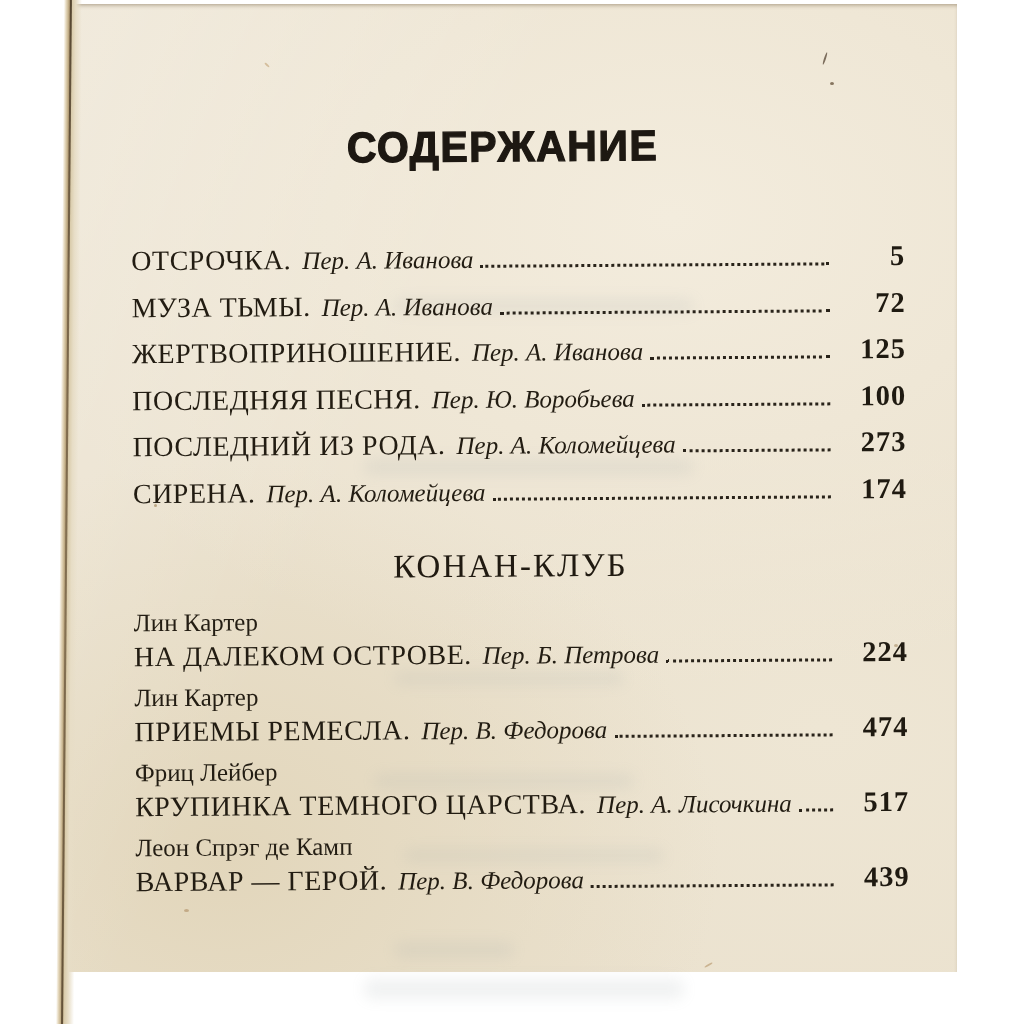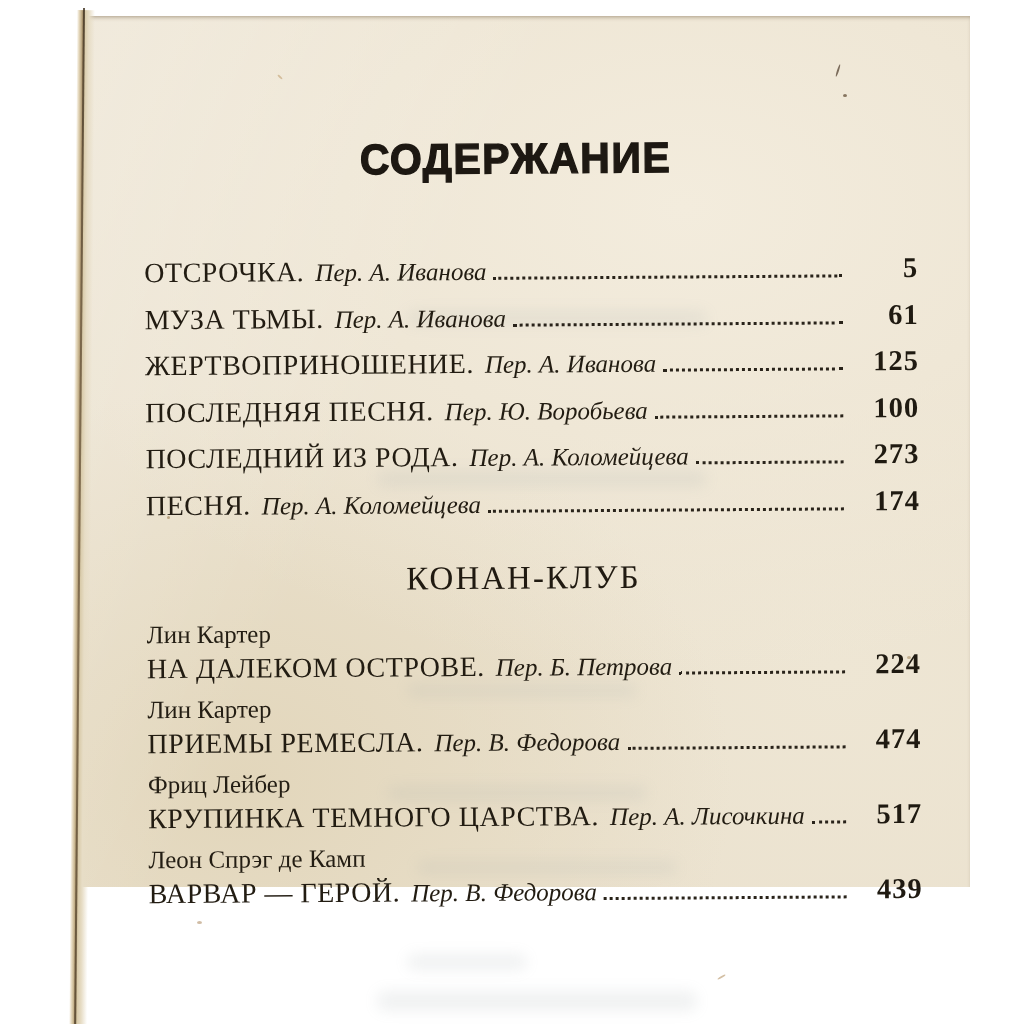--- a/index.html
+++ b/index.html
@@ -4,29 +4,28 @@
 <style>
   html,body{margin:0;padding:0;}
   body{
     width:1024px;height:1024px;overflow:hidden;
     background:#ffffff;
     font-family:"Liberation Serif", serif;
     position:relative;
   }
   
   .page{
-    position:absolute;left:64px;top:16px;width:893px;height:871px;
+    position:absolute;left:64px;top:4px;width:893px;height:968px;
     background:
       linear-gradient(115deg, rgba(255,255,255,.28) 0%, rgba(255,255,255,0) 38%),
       radial-gradient(1100px 760px at 68% 22%, #f3ecdd 0%, rgba(243,236,221,0) 62%),
       radial-gradient(900px 720px at 18% 88%, #e2d6bb 0%, rgba(226,214,187,0) 55%),
       radial-gradient(700px 500px at 85% 75%, #eee6d4 0%, rgba(238,230,212,0) 60%),
       #ebe2cf;
     box-shadow: inset 0 3px 4px -2px rgba(110,90,60,.55);
-    margin-left: 13px;
   }
   
   .page-edge{
     position:absolute;left:0;top:-6px;width:18px;height:1036px;
     background:linear-gradient(90deg,
       #ffffff 0px, #e8dcc3 2px, #cdbb96 4px, #a8906a 6px,
       #d9cbaa 8px, #e7ddc6 12px, rgba(231,221,198,0) 18px);
     transform:rotate(.45deg);
     transform-origin:top left;
   }
@@ -118,21 +117,21 @@
         <span class="t">ОТСРОЧКА.</span>
         <span class="tr">Пер. А. Иванова</span>
         <span class="dots"></span>
         <span class="num">5</span>
       </div>
 
       <div class="row">
         <span class="t">МУЗА ТЬМЫ.</span>
         <span class="tr">Пер. А. Иванова</span>
         <span class="dots"></span>
-        <span class="num">61</span>
+        <span class="num">72</span>
       </div>
 
       <div class="row">
         <span class="t">ЖЕРТВОПРИНОШЕНИЕ.</span>
         <span class="tr">Пер. А. Иванова</span>
         <span class="dots"></span>
         <span class="num">125</span>
       </div>
 
       <div class="row">
@@ -143,21 +142,21 @@
       </div>
 
       <div class="row">
         <span class="t">ПОСЛЕДНИЙ ИЗ РОДА.</span>
         <span class="tr">Пер. А. Коломейцева</span>
         <span class="dots"></span>
         <span class="num">273</span>
       </div>
 
       <div class="row">
-        <span class="t">ПЕСНЯ.</span>
+        <span class="t">СИРЕНА.</span>
         <span class="tr">Пер. А. Коломейцева</span>
         <span class="dots"></span>
         <span class="num">174</span>
       </div>
 
     </div>
 
     <h2 class="club-heading">КОНАН-КЛУБ</h2>
 
     <div class="section-2">

